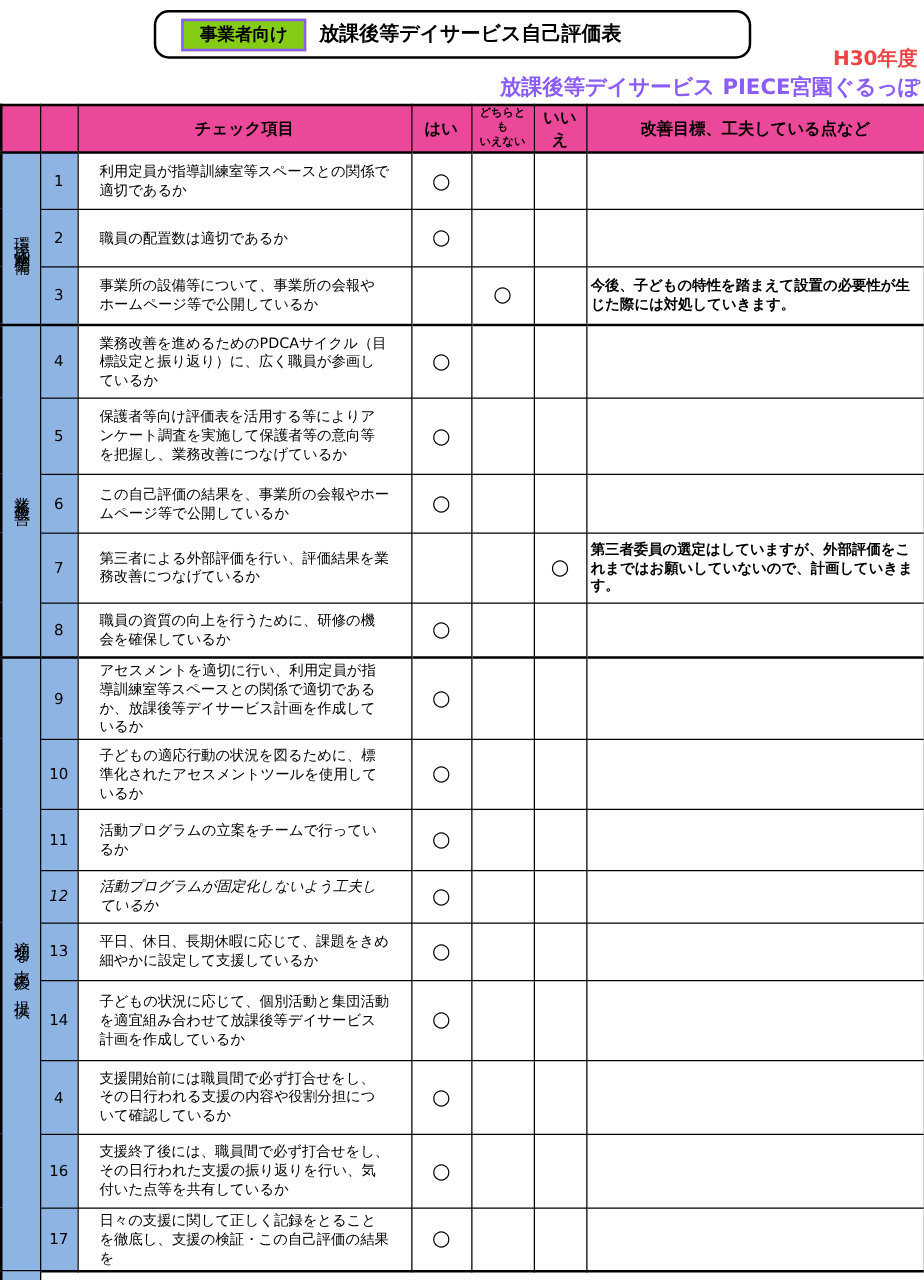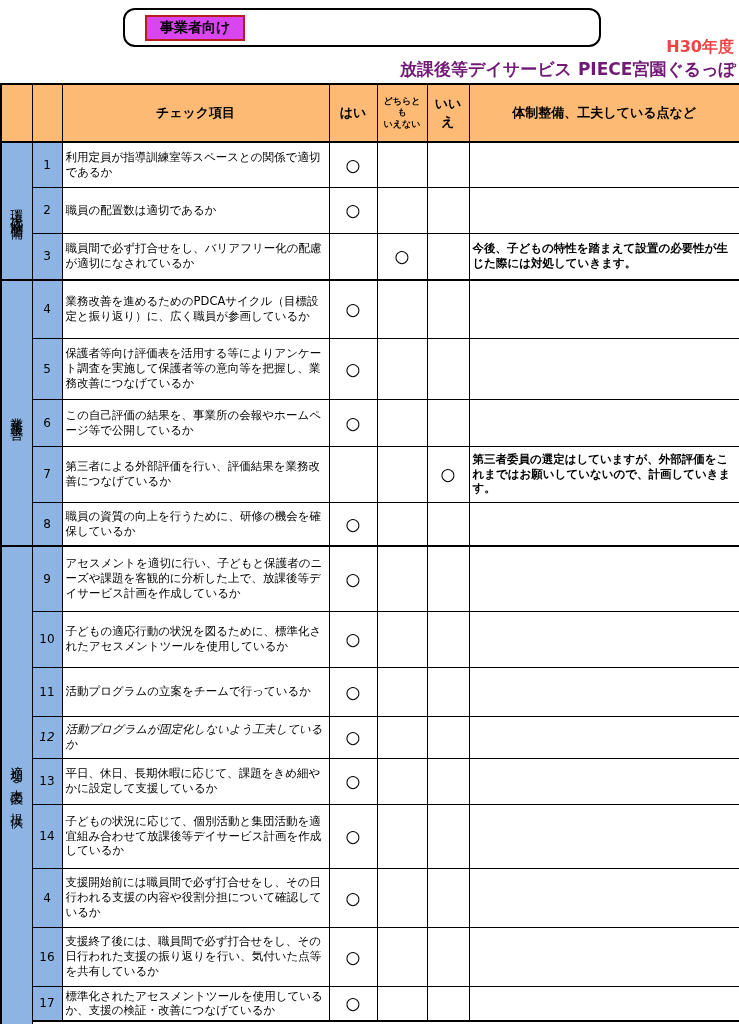--- a/index.html
+++ b/index.html
@@ -10,79 +10,80 @@
   }
 
   
   .title-box {
     position:absolute; left:123px; top:8px; width:478px; height:39px;
     border:2px solid #000; border-radius:12px;
     display:flex; align-items:center; padding-left:20px; box-sizing:border-box;
     background:#fff;
   }
   .badge {
-    border:2px solid #b91c1c; padding:2px 13px; font-weight:bold; font-size:14px;
-    background:#d946ef; white-space:nowrap;
+    border:2px solid #8b5cf6; padding:2px 13px; font-weight:bold; font-size:14px;
+    background:#84cc16; white-space:nowrap;
   }
   .doc-title { font-weight:bold; font-size:16px; margin-left:10px; white-space:nowrap; }
 
   .year-label {
     position:absolute; top:37px; right:5px; font-size:16px; font-weight:bold;
     color:#ef4444; white-space:nowrap;
   }
   .org-label {
     position:absolute; top:58px; right:3px; font-size:17px; font-weight:bold;
-    color:#701a75; white-space:nowrap;
+    color:#8b5cf6; white-space:nowrap;
   }
 
   
   table.eval {
     position:absolute; left:0; top:83px; width:739px;
     border-collapse:collapse; table-layout:fixed;
     border:2px solid #000;
   }
   .eval th, .eval td { border:1px solid #000; box-sizing:border-box; }
   .eval thead th {
-    background:#fdba74; font-weight:bold; font-size:13px; height:30px;
-    text-align:center; vertical-align:middle; padding:10px 2px;
+    background:#ec4899; font-weight:bold; font-size:13px; height:30px;
+    text-align:center; vertical-align:middle; padding:0 2px;
   }
   .eval thead th.neither-head { font-size:9px; line-height:1.25; white-space:pre-line; }
   tr.group-start td { border-top:2px solid #000; }
 
   td.cat-cell {
     background:#8EB4E3; text-align:center; vertical-align:middle; padding:2px 0;
   }
   td.cat-cell span {
     display:inline-block; writing-mode:vertical-rl; text-orientation:upright;
     font-size:13px; letter-spacing:3px; line-height:1;
   }
   td.num-cell {
     background:#8EB4E3; text-align:center; vertical-align:middle; font-size:12px;
   }
   td.item-cell {
-    font-size:11.5px; line-height:1.3; padding:2px 3px; vertical-align:middle;
+    font-size:11.5px; line-height:1.3; padding:2px 17px; vertical-align:middle;
   }
   td.mark-cell { text-align:center; vertical-align:middle; font-size:17px; }
   td.comment-cell {
     font-size:11.5px; font-weight:bold; line-height:1.3; padding:2px 3px;
     vertical-align:middle;
     border-radius:20px;
   }
 
   
   .cat-strip {
     position:absolute; left:0; bottom:0; width:30px; height:7px;
     background:#8EB4E3; border-left:2px solid #000; border-right:1px solid #000;
   }
 </style>
 </head>
 <body>
 
 <div class="title-box">
   <div class="badge">事業者向け</div>
+  <div class="doc-title">放課後等デイサービス自己評価表</div>
 </div>
 
 <div class="year-label">H30年度</div>
 <div class="org-label">放課後等デイサービス PIECE宮園ぐるっぽ</div>
 
 <table class="eval">
   <colgroup>
     <col style="width:31px">
       <col style="width:30px">
       <col style="width:267px">
@@ -93,21 +94,21 @@
   </colgroup>
   <thead>
     <tr>
       <th></th>
       <th></th>
       <th>チェック項目</th>
       <th>はい</th>
       <th class="neither-head">どちらとも
 いえない</th>
       <th>いいえ</th>
-      <th>体制整備、工夫している点など</th>
+      <th>改善目標、工夫している点など</th>
     </tr>
   </thead>
   <tbody id="rows">
       <tr class="group-start" style="height: 45px;">
         <td class="cat-cell" rowspan="3"><span>環境・体制整備</span></td>
         <td class="num-cell">1</td>
         <td class="item-cell">利用定員が指導訓練室等スペースとの関係で適切であるか</td>
         <td class="mark-cell">○</td>
         <td class="mark-cell"></td>
         <td class="mark-cell"></td>
@@ -116,21 +117,21 @@
       <tr style="height: 46px;">
         <td class="num-cell">2</td>
         <td class="item-cell">職員の配置数は適切であるか</td>
         <td class="mark-cell">○</td>
         <td class="mark-cell"></td>
         <td class="mark-cell"></td>
         <td class="comment-cell"></td>
       </tr>
       <tr style="height: 47px;">
         <td class="num-cell">3</td>
-        <td class="item-cell">職員間で必ず打合せをし、バリアフリー化の配慮が適切になされているか</td>
+        <td class="item-cell">事業所の設備等について、事業所の会報やホームページ等で公開しているか</td>
         <td class="mark-cell"></td>
         <td class="mark-cell">○</td>
         <td class="mark-cell"></td>
         <td class="comment-cell">今後、子どもの特性を踏まえて設置の必要性が生じた際には対処していきます。</td>
       </tr>
       <tr class="group-start" style="height: 58px;">
         <td class="cat-cell" rowspan="5"><span>業務改善</span></td>
         <td class="num-cell">4</td>
         <td class="item-cell">業務改善を進めるためのPDCAサイクル（目標設定と振り返り）に、広く職員が参画しているか</td>
         <td class="mark-cell">○</td>
@@ -166,21 +167,21 @@
         <td class="num-cell">8</td>
         <td class="item-cell">職員の資質の向上を行うために、研修の機会を確保しているか</td>
         <td class="mark-cell">○</td>
         <td class="mark-cell"></td>
         <td class="mark-cell"></td>
         <td class="comment-cell"></td>
       </tr>
       <tr class="group-start" style="height: 65px;">
         <td class="cat-cell" rowspan="9"><span>適切な支援の提供</span></td>
         <td class="num-cell">9</td>
-        <td class="item-cell">アセスメントを適切に行い、子どもと保護者のニーズや課題を客観的に分析した上で、放課後等デイサービス計画を作成しているか</td>
+        <td class="item-cell">アセスメントを適切に行い、利用定員が指導訓練室等スペースとの関係で適切であるか、放課後等デイサービス計画を作成しているか</td>
         <td class="mark-cell">○</td>
         <td class="mark-cell"></td>
         <td class="mark-cell"></td>
         <td class="comment-cell"></td>
       </tr>
       <tr style="height: 56px;">
         <td class="num-cell">10</td>
         <td class="item-cell">子どもの適応行動の状況を図るために、標準化されたアセスメントツールを使用しているか</td>
         <td class="mark-cell">○</td>
         <td class="mark-cell"></td>
@@ -230,21 +231,21 @@
       <tr style="height: 59px;">
         <td class="num-cell">16</td>
         <td class="item-cell">支援終了後には、職員間で必ず打合せをし、その日行われた支援の振り返りを行い、気付いた点等を共有しているか</td>
         <td class="mark-cell">○</td>
         <td class="mark-cell"></td>
         <td class="mark-cell"></td>
         <td class="comment-cell"></td>
       </tr>
       <tr style="height: 32px;">
         <td class="num-cell">17</td>
-        <td class="item-cell">標準化されたアセスメントツールを使用しているか、支援の検証・改善につなげているか</td>
+        <td class="item-cell">日々の支援に関して正しく記録をとることを徹底し、支援の検証・この自己評価の結果を</td>
         <td class="mark-cell">○</td>
         <td class="mark-cell"></td>
         <td class="mark-cell"></td>
         <td class="comment-cell"></td>
       </tr>
     </tbody>
 </table>
 
 <div class="cat-strip"></div>
 

